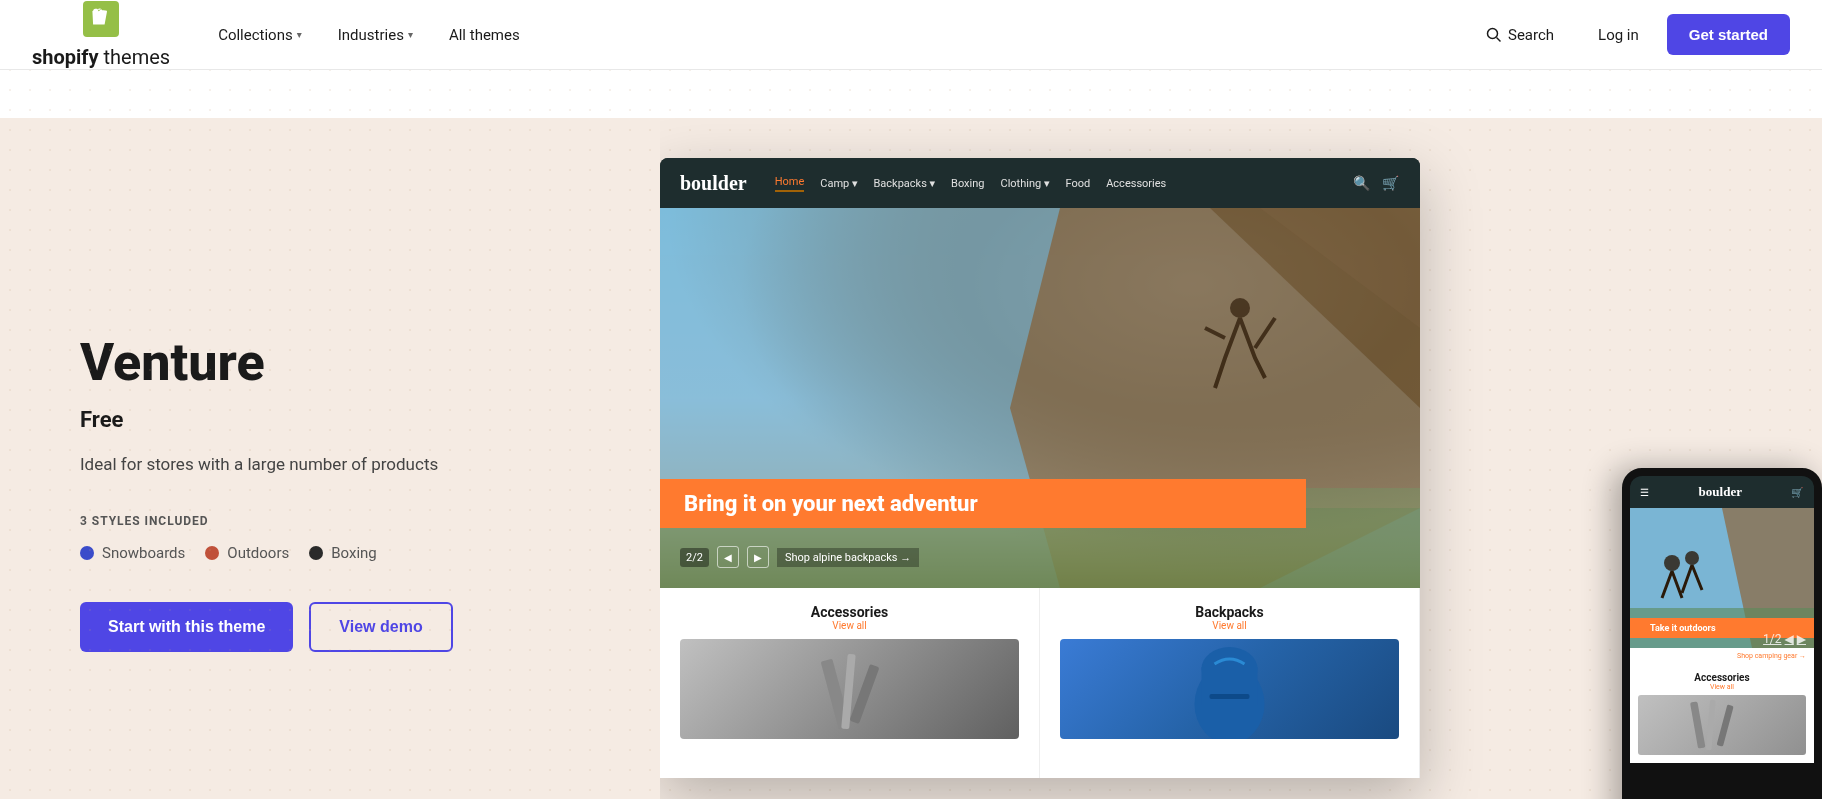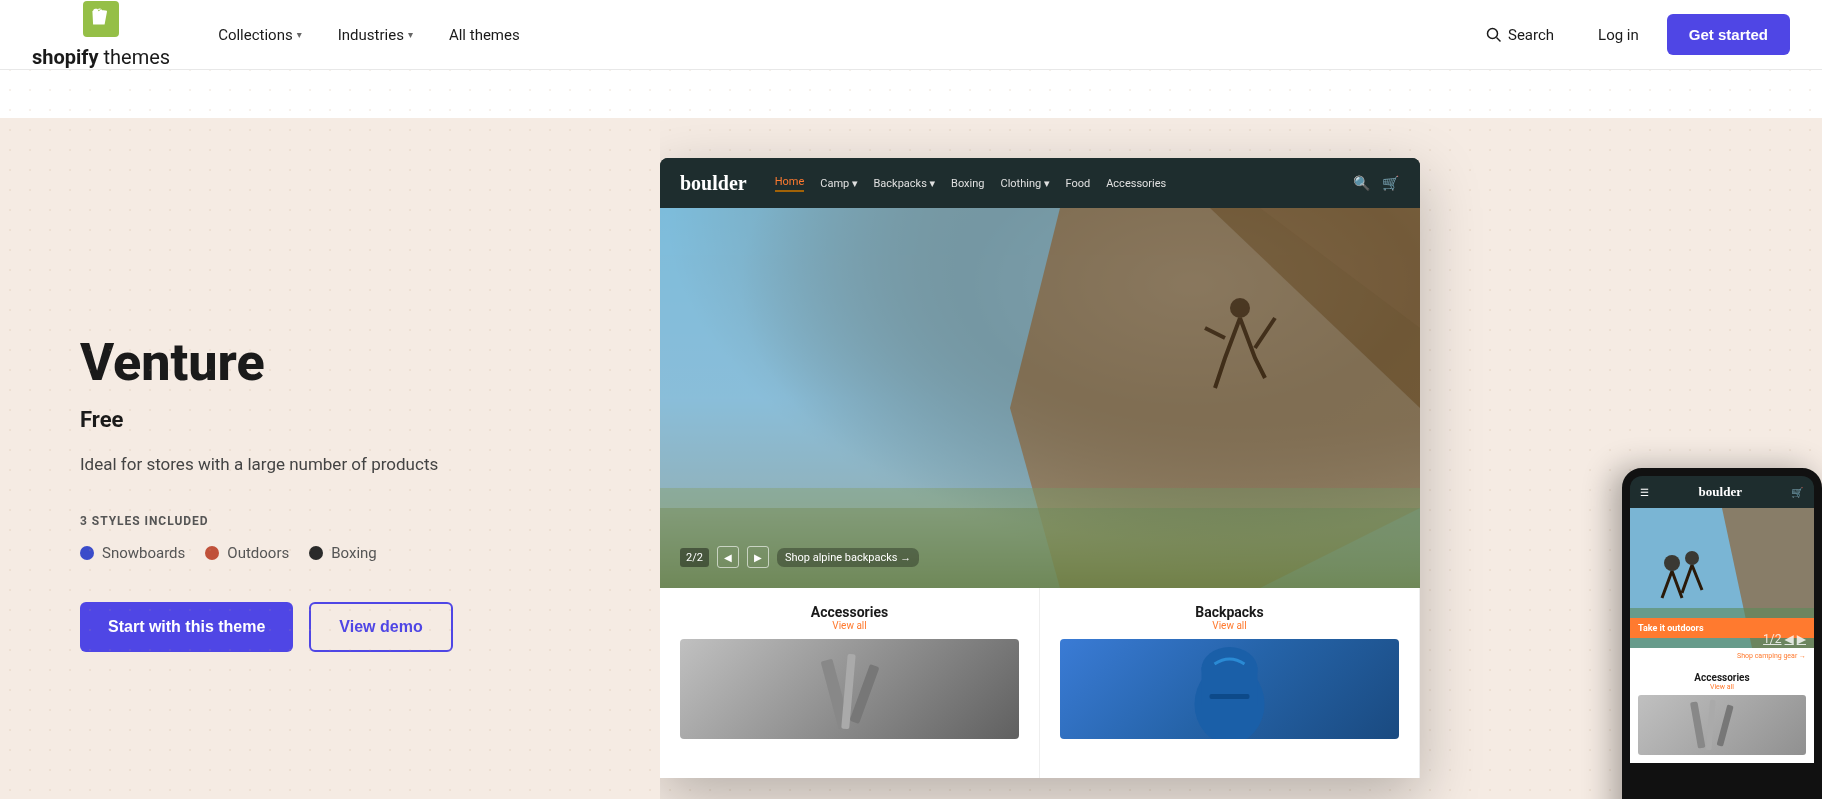--- a/index.html
+++ b/index.html
@@ -286,21 +286,21 @@
       justify-content: center;
       color: #fff;
       font-size: 10px;
       cursor: pointer;
     }
     .control-label {
       color: #fff;
       font-size: 11px;
       background: rgba(0,0,0,0.3);
       padding: 3px 8px;
-      border-radius: 7px;
+      border-radius: 0;
     }
     .preview-bottom {
       height: 190px;
       background: #fff;
       display: flex;
       gap: 0;
     }
     .preview-cat {
       flex: 1;
       padding: 16px 20px;
@@ -372,21 +372,21 @@
     }
     .mobile-banner {
       position: absolute;
       bottom: 10px;
       left: 0;
       right: 0;
       background: #ff7a2f;
       color: #fff;
       font-size: 9px;
       font-weight: 700;
-      padding: 5px 8px;
+      padding: 5px 20px;
     }
     .mobile-controls {
       position: absolute;
       bottom: 2px;
       right: 8px;
       display: flex;
       gap: 3px;
       align-items: center;
     }
     .mobile-ctrl {
@@ -534,20 +534,23 @@
           <path d="M400 0 L600 0 L760 120 L760 0Z" fill="#7A6040" opacity="0.7"></path>
 
           <rect x="0" y="280" width="760" height="100" fill="#6B9E6B" opacity="0.5"></rect>
           <rect x="0" y="300" width="760" height="80" fill="#5A8A5A" opacity="0.6"></rect>
 
           <circle cx="580" cy="100" r="10" fill="#2a1a0a" opacity="0.9"></circle>
           <path d="M580 110 L565 150 L555 180 M580 110 L595 150 L605 170" stroke="#2a1a0a" stroke-width="4" fill="none"></path>
           <path d="M565 130 L545 120 M595 140 L615 110" stroke="#2a1a0a" stroke-width="4" fill="none"></path>
         </svg>
 
+        <div class="hero-banner">
+          <span>Bring it on your next adventur</span>
+        </div>
         <div class="hero-controls">
           <span class="control-num">2/2</span>
           <span class="control-btn">◀</span>
           <span class="control-btn">▶</span>
           <span class="control-label">Shop alpine backpacks →</span>
         </div>
       </div>
 
       <div class="preview-bottom">
         <div class="preview-cat">

